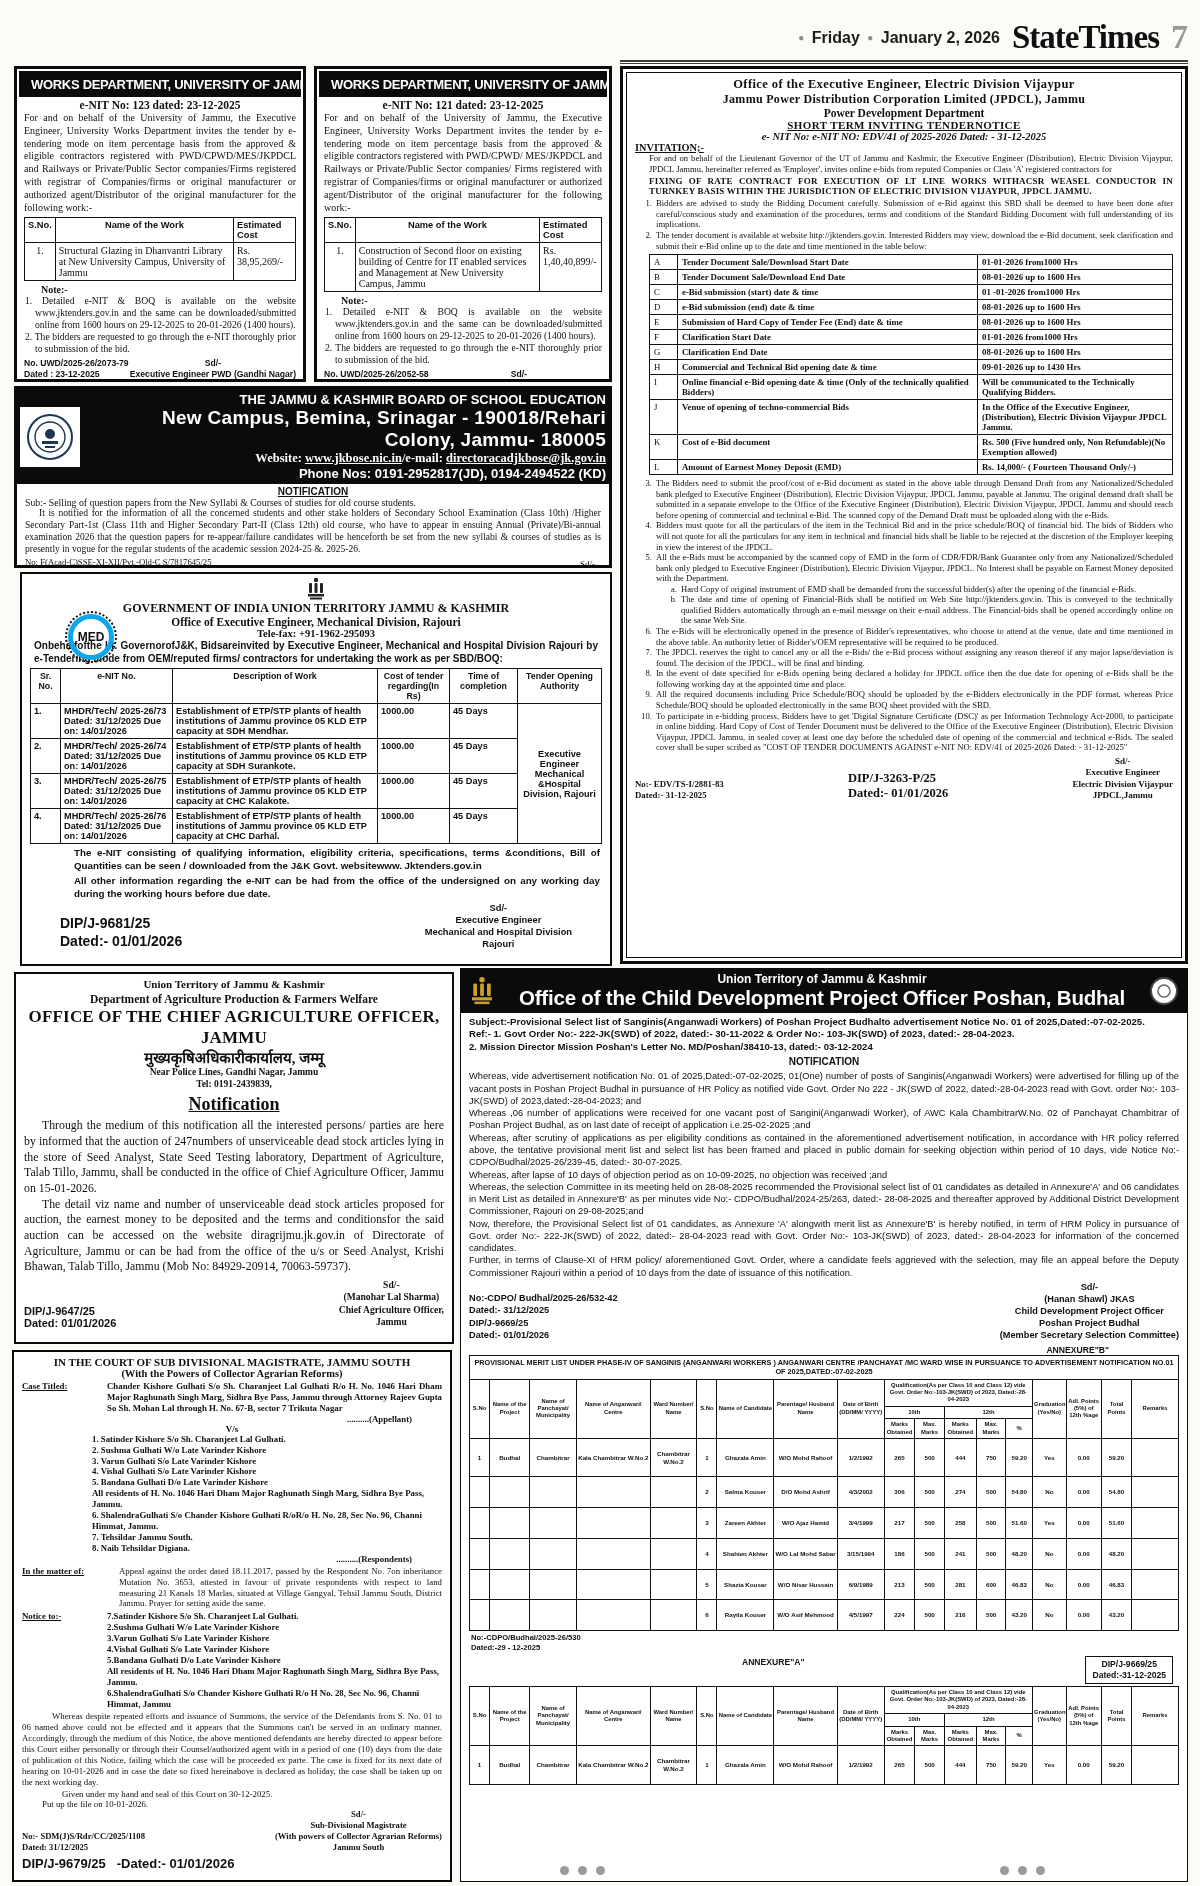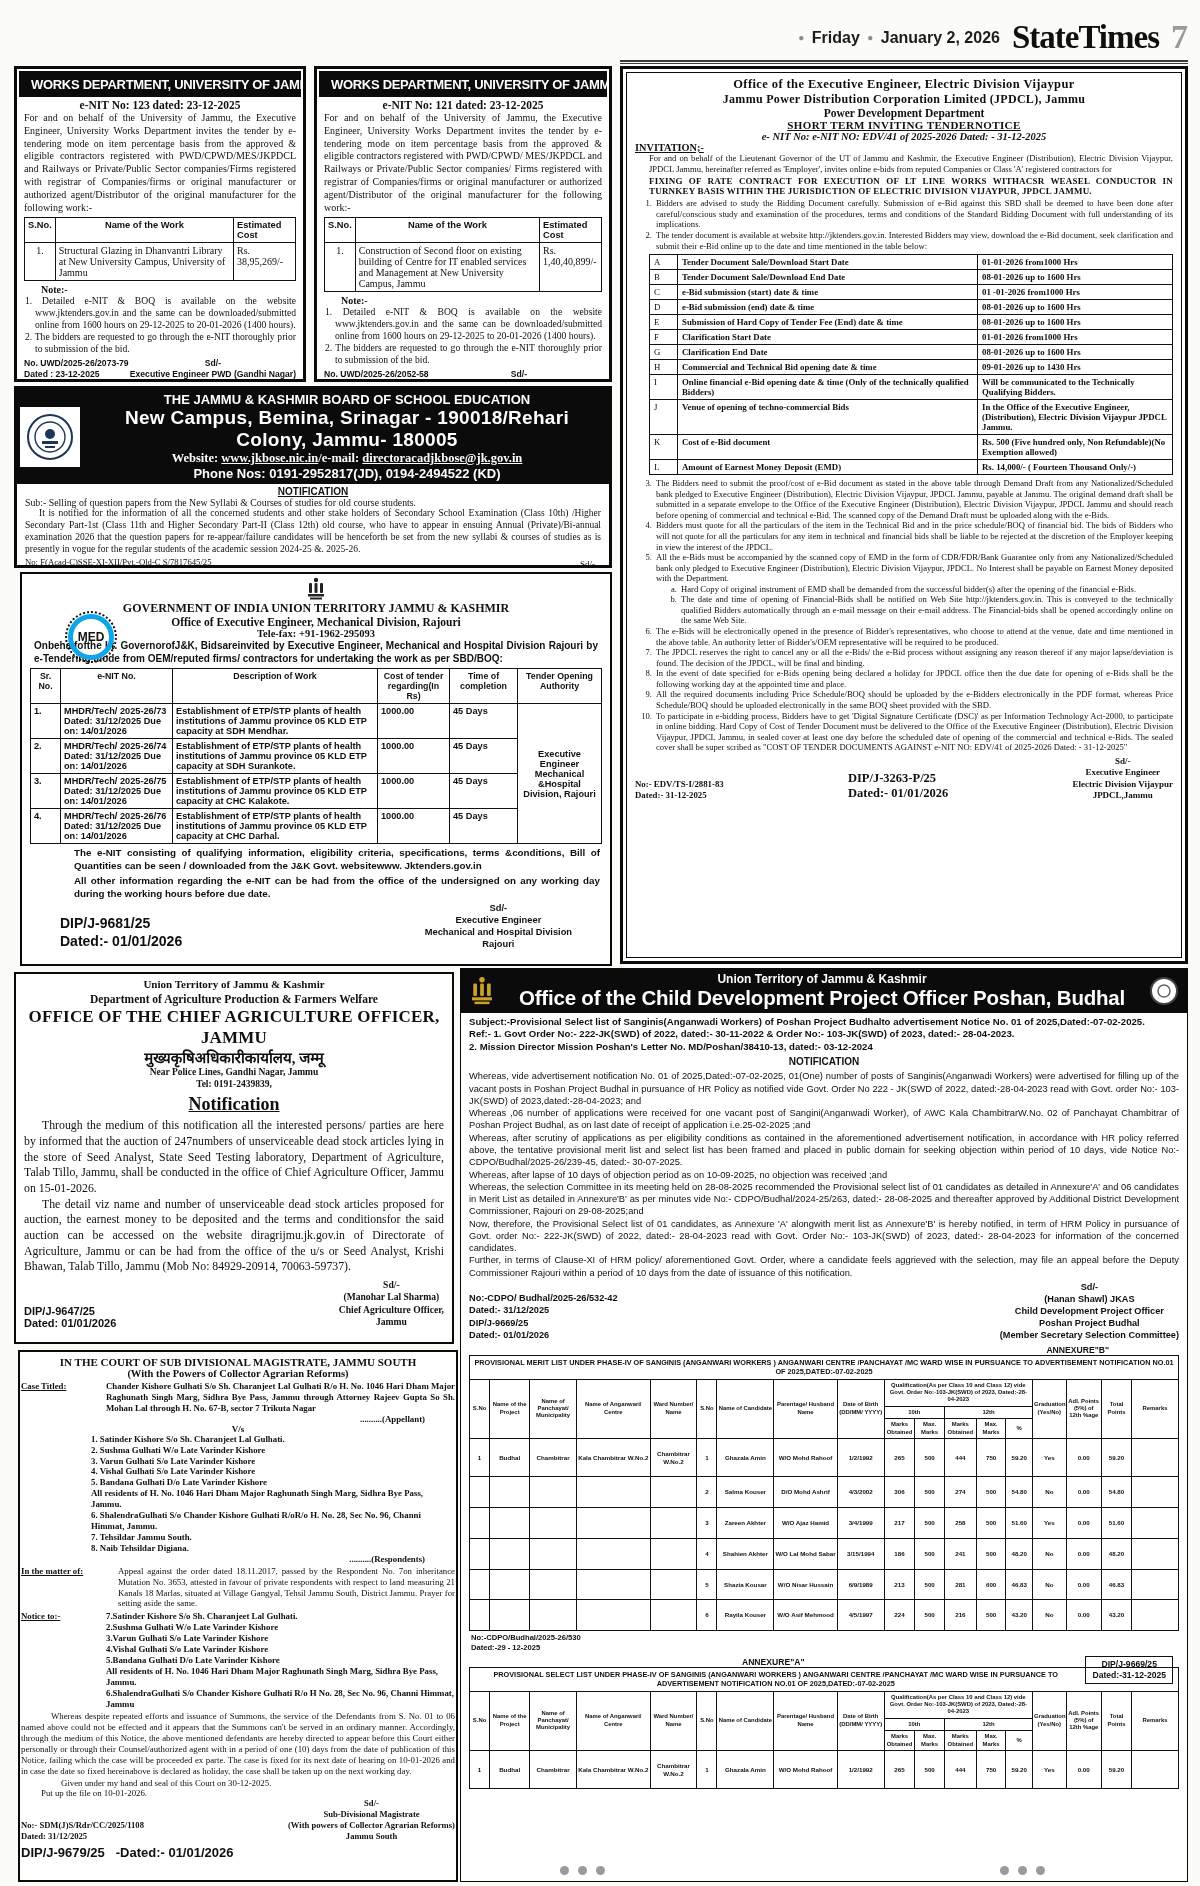--- a/index.html
+++ b/index.html
@@ -35,21 +35,21 @@
   .note-item{font-size:9.6px;line-height:1.25;padding:0 7px 0 18px;text-indent:-10px;text-align:justify}
   .uni-foot{display:flex;justify-content:space-between;padding:3px 7px 0}
   .uf-left div,.uf-right div{font-size:8.6px;font-family:"Liberation Sans",sans-serif;font-weight:bold;line-height:1.3}
   .uf-left .dip{font-size:11px}
   .uf-right{text-align:center}
 
   
   #jkbose{left:14px;top:386px;width:598px;height:182px;border:3px solid #0a0a0a}
   .jk-band{background:#0b0b0b;display:flex;gap:8px;padding:3px;color:#fff;align-items:center}
   .jk-logo{width:60px;height:60px;background:#fff;flex:none;display:flex;align-items:center;justify-content:center}
-  .jk-lines{flex:1;text-align:center}
+  .jk-lines{flex:1;text-align:right}
   .jk-l1{font-size:13px;font-weight:bold;font-family:"Liberation Sans",sans-serif}
   .jk-l2{font-size:19px;font-weight:bold;font-family:"Liberation Sans",sans-serif;letter-spacing:.3px}
   .jk-l3{font-size:12.5px;font-weight:bold}
   .jk-l4{font-size:13px;font-weight:bold;font-family:"Liberation Sans",sans-serif}
   .jk-link{text-decoration:underline;cursor:pointer}
   .jk-body{padding:2px 8px;position:relative}
   .jk-noti{font-size:10px;text-decoration:underline;text-align:center;font-weight:bold;font-family:"Liberation Sans",sans-serif}
   .jk-sub{font-size:9.8px}
   .jk-para{font-size:9.5px;line-height:1.26;text-align:justify;text-indent:14px}
   .jk-refs{position:relative;margin-top:1px;padding-right:120px}
@@ -112,21 +112,21 @@
   .ag-hindi{font-size:15px;font-weight:bold}
   .ag-addr,.ag-tel{font-size:9.5px;font-weight:bold}
   .ag-title{font-size:18px;font-weight:bold;text-decoration:underline;text-align:center;margin:3px 0}
   .ag-p{font-size:11.8px;line-height:1.33;text-align:justify;text-indent:18px}
   .ag-foot{display:flex;justify-content:space-between;margin-top:4px;align-items:flex-end}
   .ag-dip div{font-size:11px;font-weight:bold;font-family:"Liberation Sans",sans-serif}
   .ag-sig{text-align:center}
   .ag-sig div{font-size:9.6px;font-weight:bold;line-height:1.3}
 
   
-  #court{left:18px;top:1350px;width:440px;height:532px;border:2px solid #0a0a0a;padding:4px 1px}
+  #court{left:12px;top:1350px;width:440px;height:532px;border:2px solid #0a0a0a;padding:4px 8px}
   .ct-t{font-size:11px;font-weight:bold;text-align:center}
   .ct-st{font-size:10.5px;font-weight:bold;text-align:center}
   .ct-row{display:flex;gap:21px;margin-top:2px}
   .ct-lbl{flex:none;width:64px;font-size:8.8px;font-weight:bold;text-decoration:underline}
   .ct-tx{flex:1;font-size:8.8px;line-height:1.24;text-align:justify}
   .ct-right{text-align:right;font-size:8.8px;font-weight:bold;padding-right:30px}
   .ct-vs{text-align:center;font-size:9px;font-weight:bold}
   .ct-list{padding-left:70px}
   .ct-list div{font-size:8.8px;line-height:1.24;font-weight:bold}
   .ct-body{font-size:8.8px;line-height:1.24;text-align:justify;text-indent:30px;margin-top:2px}
@@ -873,21 +873,20 @@
       <div class="bd-interim">
         <div>No:-CDPO/Budhal/2025-26/530</div>
         <div>Dated:-29 - 12-2025</div>
       </div>
 
       <div class="dip-box">
         <div>DIP/J-9669/25</div>
         <div>Dated:-31-12-2025</div>
       </div>
       <div class="ax-label" style="text-align:center">ANNEXURE"A"</div>
-      <div class="ax-title">PROVISIONAL  SELECT LIST UNDER PHASE-IV OF SANGINIS (ANGANWARI WORKERS ) ANGANWARI CENTRE /PANCHAYAT /MC WARD WISE IN PURSUANCE TO ADVERTISEMENT  NOTIFICATION NO.01 OF 2025,DATED:-07-02-2025</div>
       <table class="ax">
         <colgroup>
             <col style="width:3%">
             <col style="width:6%">
             <col style="width:7%">
             <col style="width:11%">
             <col style="width:7%">
             <col style="width:3%">
             <col style="width:8.5%">
             <col style="width:9.5%">

